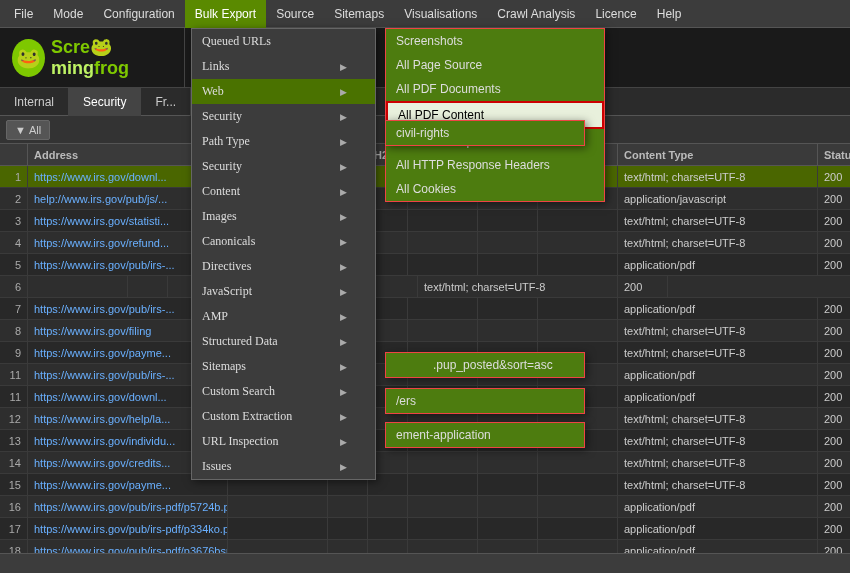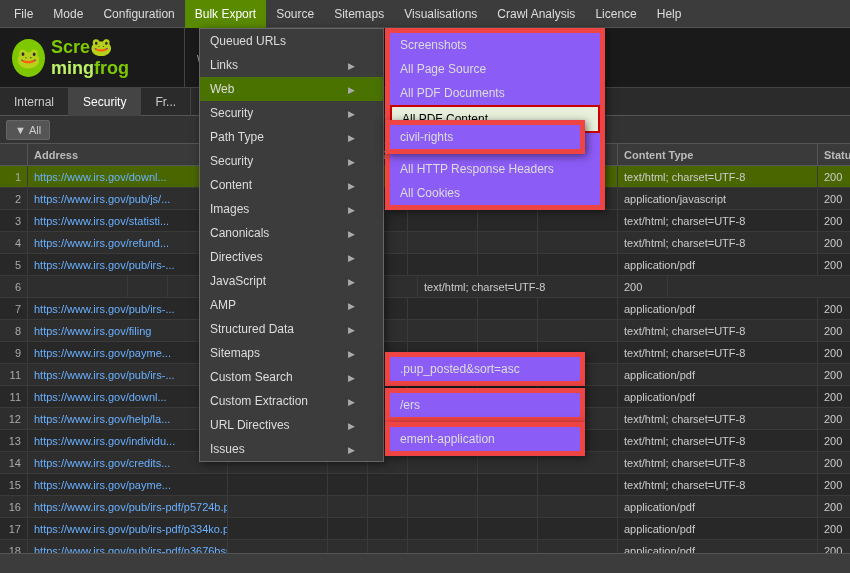--- a/index.html
+++ b/index.html
@@ -185,22 +185,22 @@
     .dropdown-item.highlighted { background: #4a7200; }
     .dropdown-item .arrow::after {
       content: '▶';
       font-size: 9px;
       color: #aaa;
     }
 
     
     .submenu {
       position: absolute;
-      background: #8b5cf6;
-      border: 5px solid #ef4444;
+      background: #4d7c0f;
+      border: 1px solid #ef4444;
       z-index: 200;
       min-width: 200px;
       box-shadow: 2px 2px 8px rgba(0,0,0,0.5);
     }
     .submenu-item {
       padding: 5px 28px 5px 10px;
       cursor: pointer;
       color: #ddd;
       font-size: 12px;
       white-space: nowrap;
@@ -281,21 +281,21 @@
     <div class="data-cell" style="width:40px;"></div>
     <div class="data-cell" style="width:70px;"></div>
     <div class="data-cell" style="width:60px;"></div>
     <div class="data-cell" style="width:80px;"></div>
     <div class="data-cell content-type">text/html; charset=UTF-8</div>
     <div class="data-cell status-code">200</div>
 
   </div>
       <div class="data-row">
     <div class="data-cell num">2</div>
-    <div class="data-cell url">https://www.irs.gov/pub/js/...</div>
+    <div class="data-cell url">help://www.irs.gov/pub/js/...</div>
     <div class="data-cell" style="width:100px;"></div>
     <div class="data-cell" style="width:40px;"></div>
     <div class="data-cell" style="width:40px;"></div>
     <div class="data-cell" style="width:70px;"></div>
     <div class="data-cell" style="width:60px;"></div>
     <div class="data-cell" style="width:80px;"></div>
     <div class="data-cell content-type">application/javascript</div>
     <div class="data-cell status-code">200</div>
 
   </div>
@@ -505,21 +505,21 @@
     <div class="data-cell content-type">application/pdf</div>
     <div class="data-cell status-code">200</div>
 
   </div>
     </div>
 </div>
 
 <div id="statusbar">
 </div>
 
-<div class="dropdown-menu" style="top:28px; left:199px; width:185px;">
+<div class="dropdown-menu" style="top:28px; left:191px; width:185px;font-family:Liberation Serif, serif;">
   <div class="dropdown-item">
       <span>Queued URLs</span>
     </div>
   <div class="dropdown-item">
       <span>Links</span>
       <span class="arrow"></span>
     </div>
   <div class="dropdown-item highlighted">
       <span>Web</span>
       <span class="arrow"></span>
@@ -570,21 +570,21 @@
     </div>
   <div class="dropdown-item">
       <span>Custom Search</span>
       <span class="arrow"></span>
     </div>
   <div class="dropdown-item">
       <span>Custom Extraction</span>
       <span class="arrow"></span>
     </div>
   <div class="dropdown-item">
-      <span>URL Directives</span>
+      <span>URL Inspection</span>
       <span class="arrow"></span>
     </div>
   <div class="dropdown-item">
       <span>Issues</span>
       <span class="arrow"></span>
     </div>
 </div>
 
 <div class="submenu" style="top:28px; left:385px; width:220px;">
   <div class="submenu-item">Screenshots</div>
@@ -593,21 +593,21 @@
   <div class="submenu-item selected">All PDF Content</div>
   <div class="submenu-item">All HTTP Request Headers</div>
   <div class="submenu-item">All HTTP Response Headers</div>
   <div class="submenu-item">All Cookies</div>
 </div>
 
 <div class="submenu" style="top:120px; left:385px; width:160px;">
   <div class="submenu-item">civil-rights</div>
 </div>
 
-<div class="submenu" style="top:352px; left:385px; width:200px;">
+<div class="submenu" style="top:352px; left:385px; width:200px;padding-left:37px;">
   <div class="submenu-item">.pup_posted&amp;sort=asc</div>
 </div>
 
 <div class="submenu" style="top:376px; left:385px; width:120px;margin-top:12px;">
   <div class="submenu-item">/ers</div>
 </div>
 
 <div class="submenu" style="top:422px; left:385px; width:180px;">
   <div class="submenu-item">ement-application</div>
 </div>

